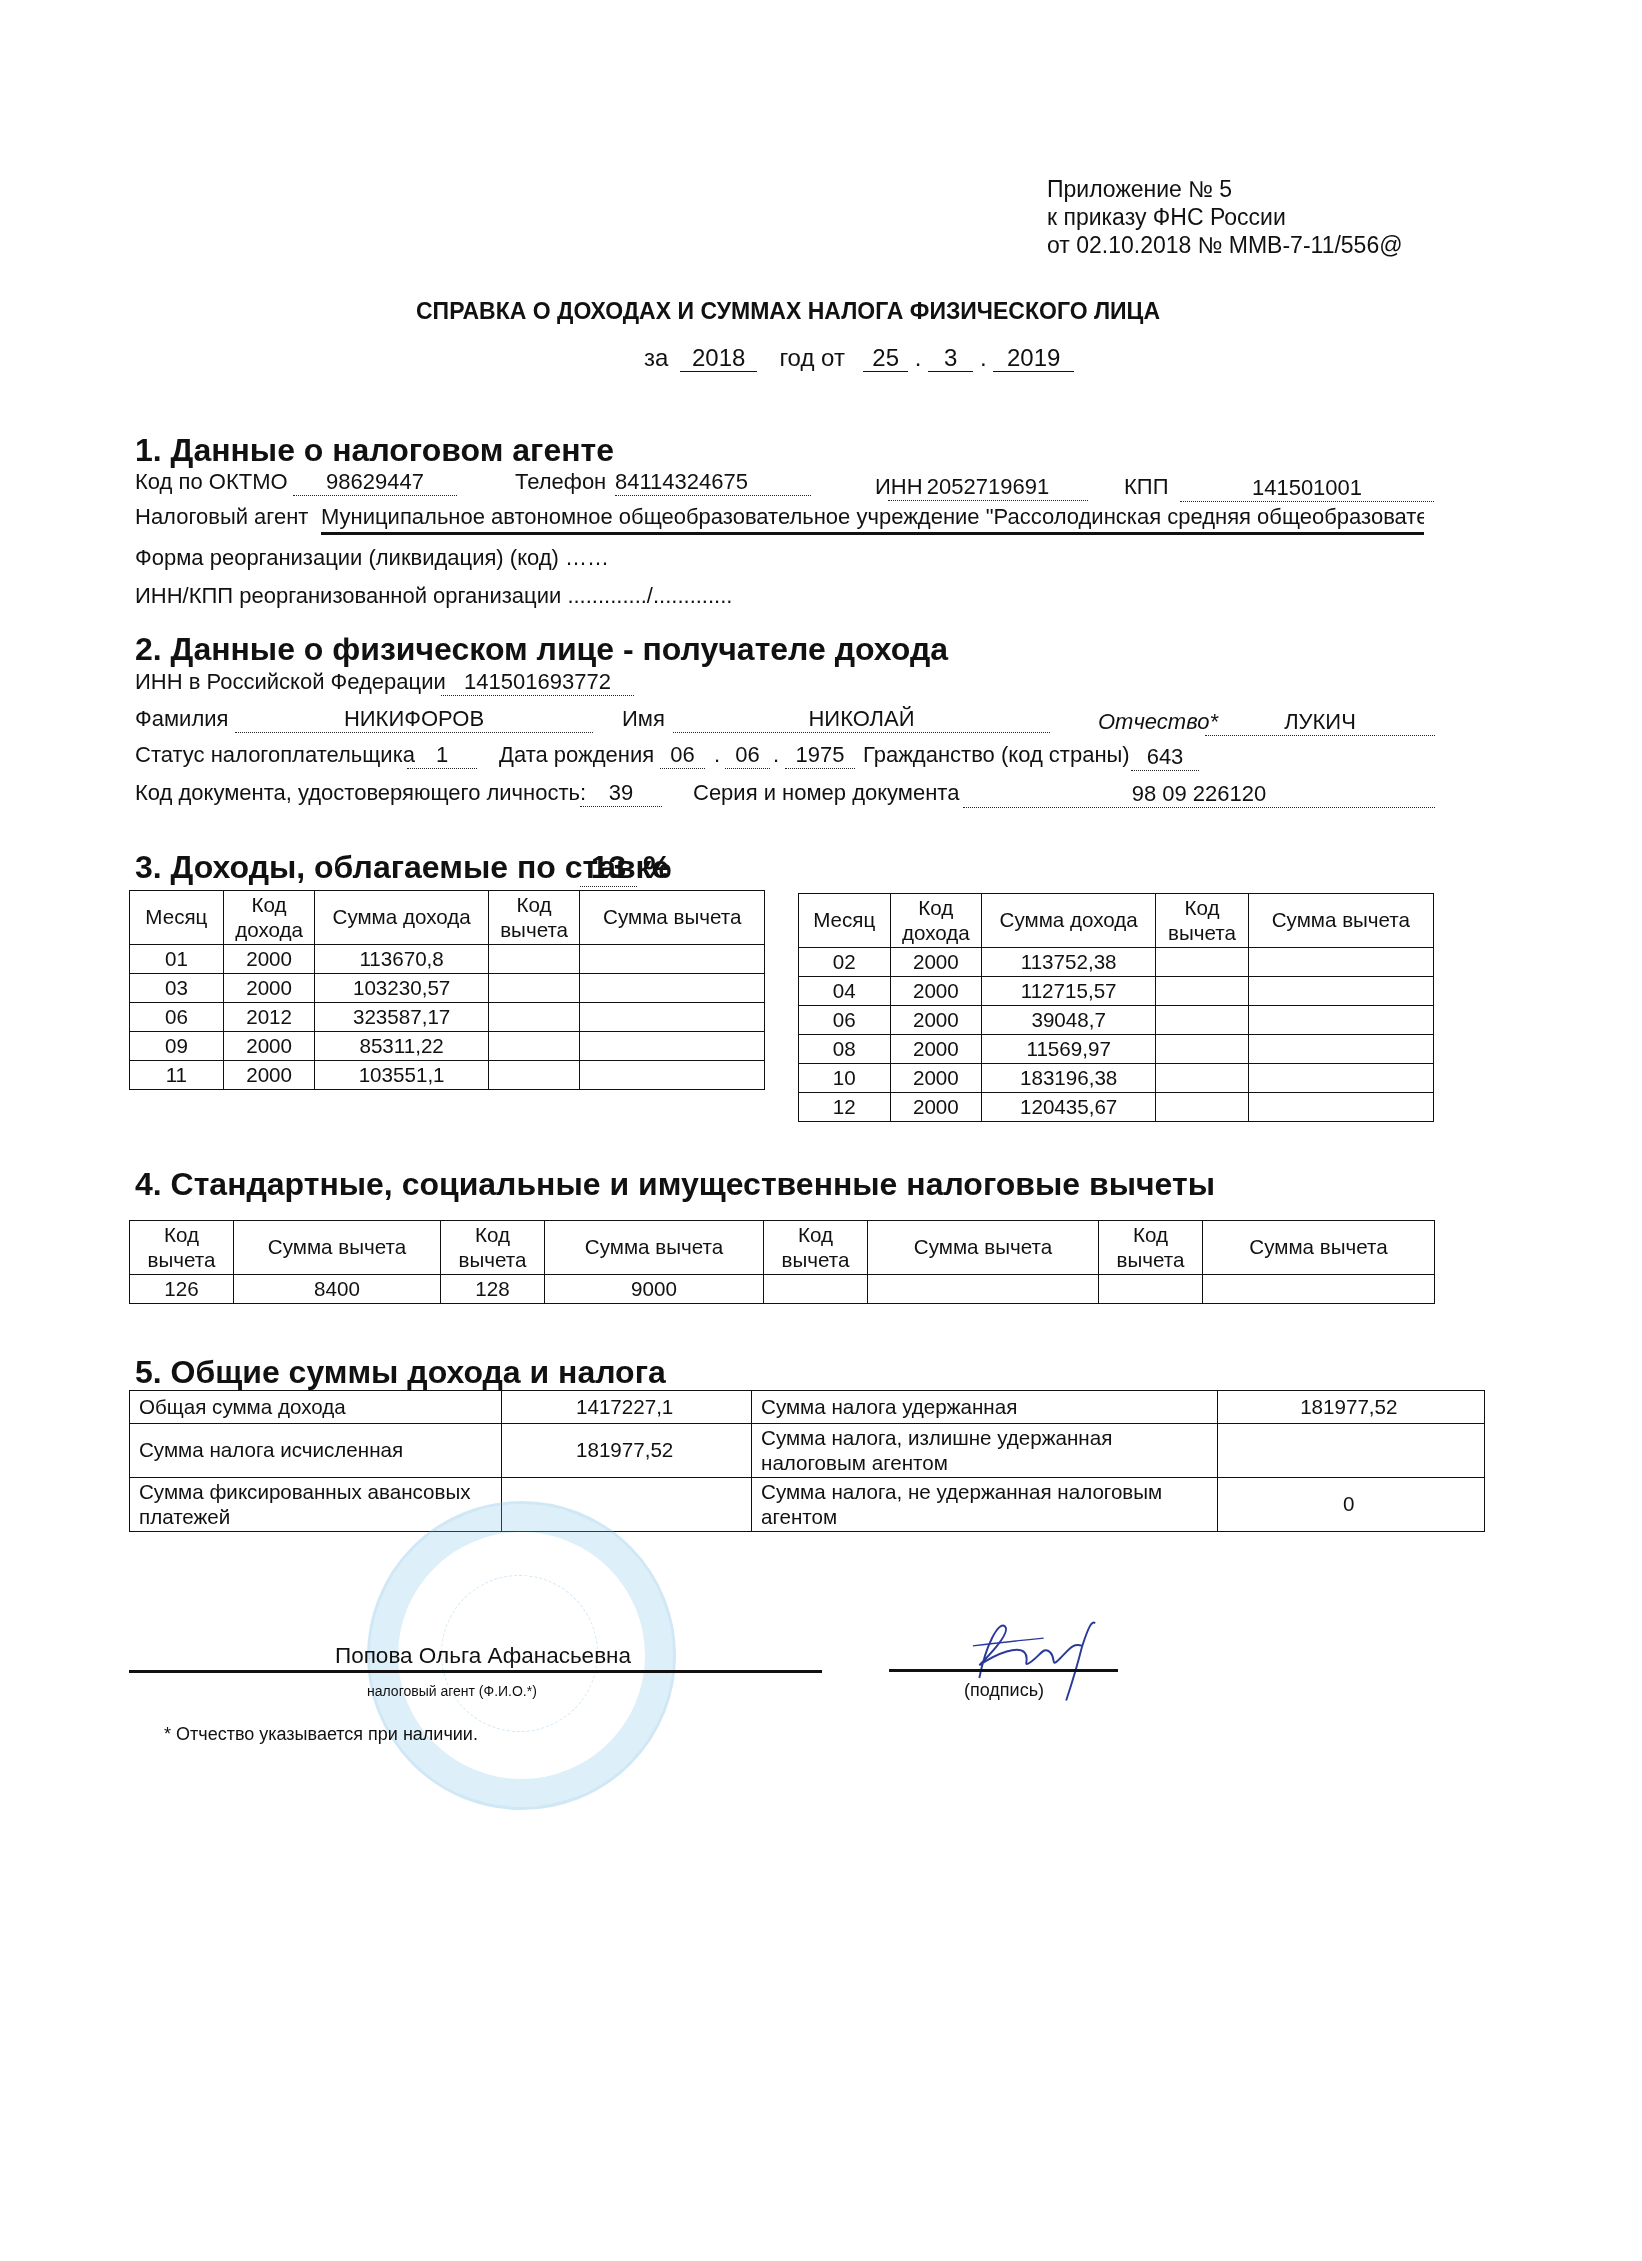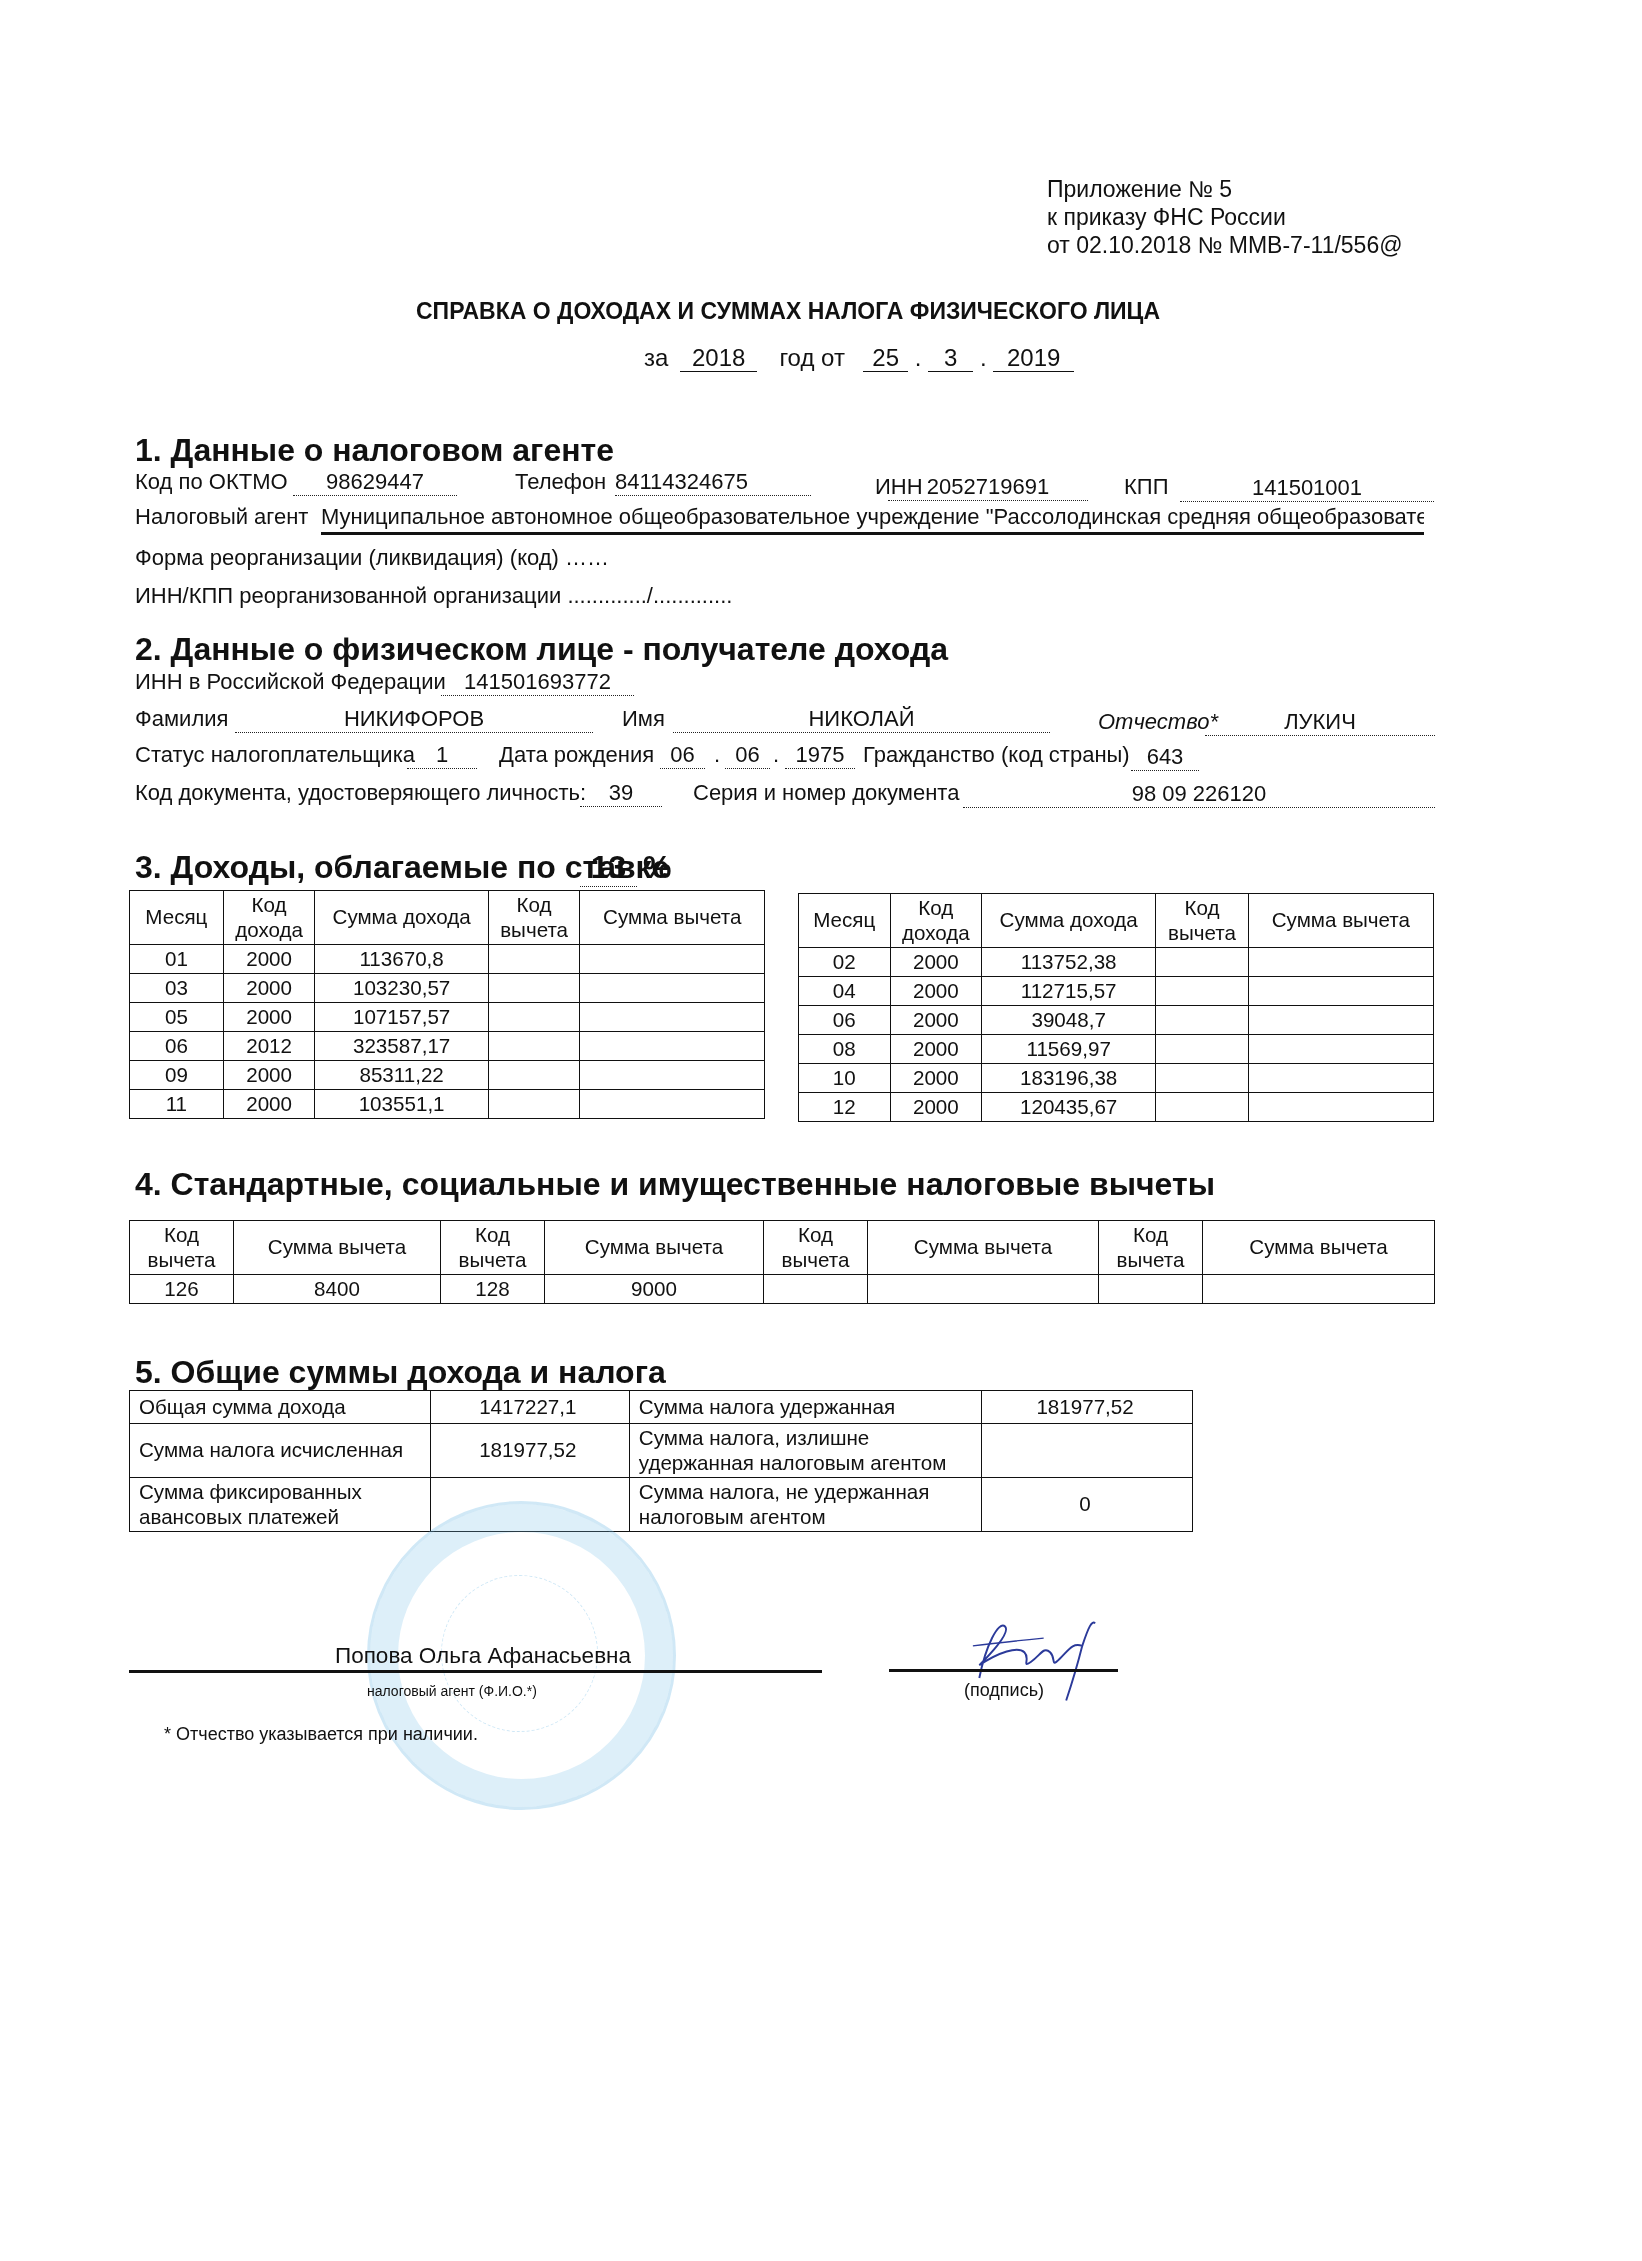--- a/index.html
+++ b/index.html
@@ -119,27 +119,20 @@
     <td></td>
   </tr>
   <tr class="row">
     <td>03</td>
     <td>2000</td>
     <td>103230,57</td>
     <td></td>
     <td></td>
   </tr>
   <tr class="row">
-    <td>05</td>
-    <td>2000</td>
-    <td>107157,57</td>
-    <td></td>
-    <td></td>
-  </tr>
-  <tr class="row">
     <td>06</td>
     <td>2012</td>
     <td>323587,17</td>
     <td></td>
     <td></td>
   </tr>
   <tr class="row">
     <td>09</td>
     <td>2000</td>
     <td>85311,22</td>
@@ -249,21 +242,21 @@
     <td></td>
     <td></td>
     <td></td>
     <td></td>
   </tr>
 </tbody>
   </table>
 
 <div class="abs sec" style="left:135px; top:1354px;">5. Общие суммы дохода и налога</div>
 
-<table class="grid sum" style="left:129px; top:1390px; width:1064px;">
+<table class="grid sum" style="left:129px; top:1390px; width:1356px;">
   <colgroup>
       <col style="width:359px">
       <col style="width:241px">
       <col style="width:449px">
       <col style="width:258px">
     </colgroup>
   <tbody>
       <tr class="row" style="height:32px;">
     <td style="height:32px;">Общая сумма дохода</td>
     <td class="num">1417227,1</td>

